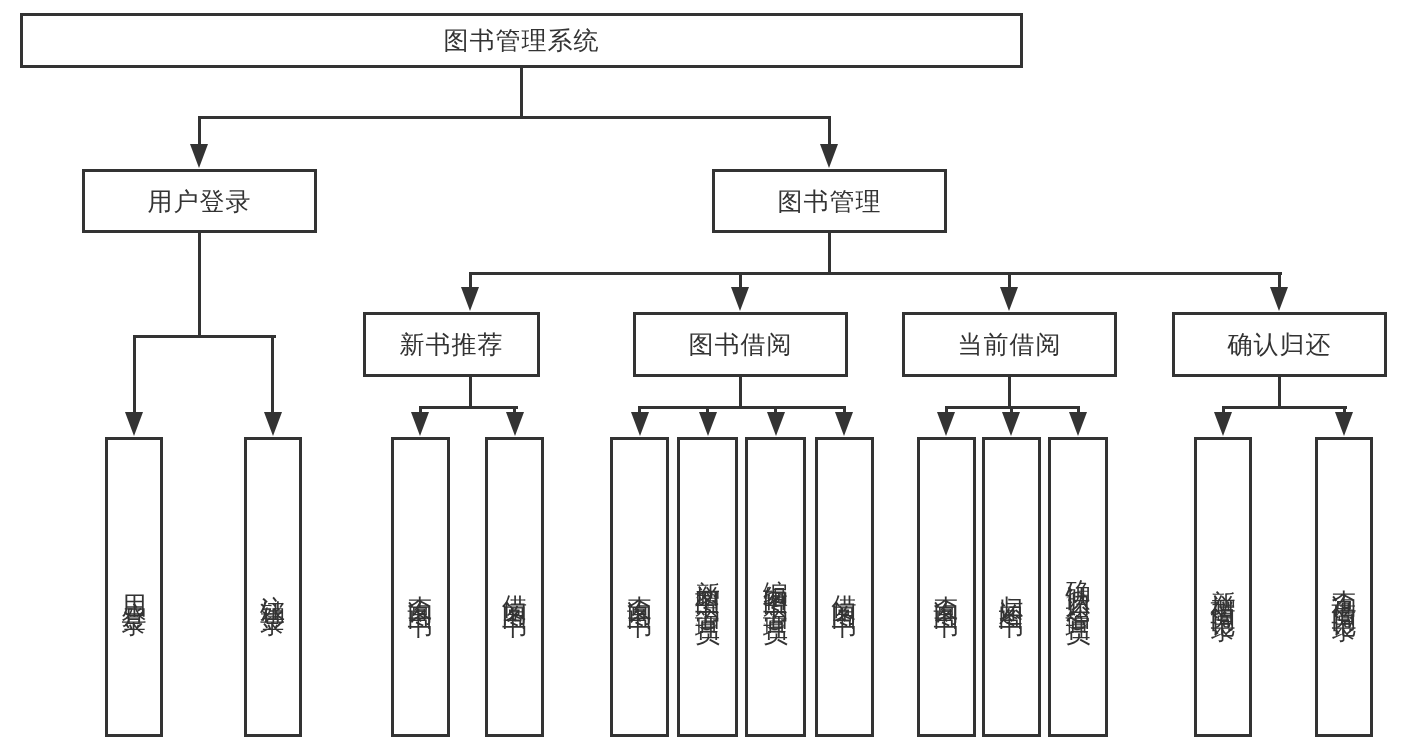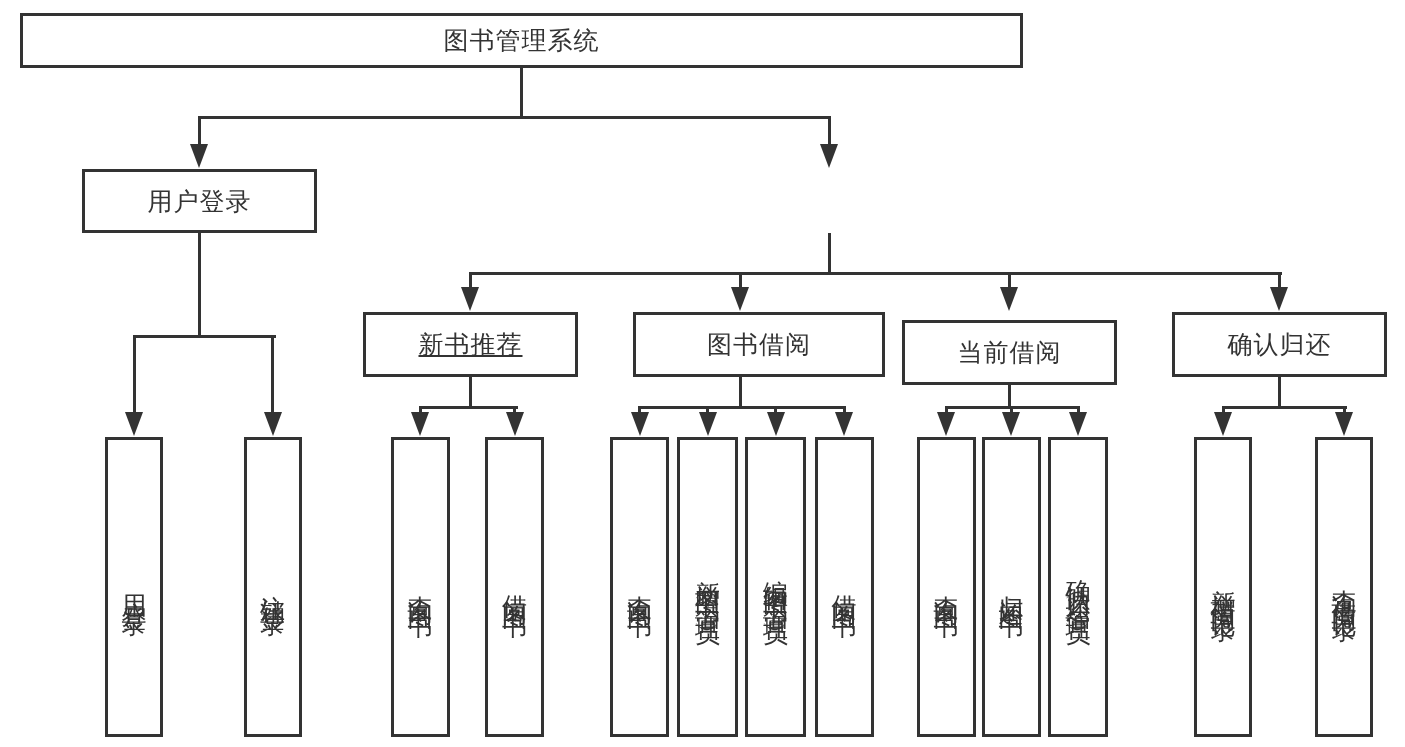--- a/index.html
+++ b/index.html
@@ -63,46 +63,49 @@
   <div class="vl" style="left:521px; top:68px; height:49px;"></div>
   <div class="hl" style="left:197.5px; top:117px; width:633px;"></div>
   <div class="vl" style="left:199px; top:117px; height:29px;"></div>
   <div class="arw" style="left:199px; top:144px;"></div>
   <div class="vl" style="left:829px; top:117px; height:29px;"></div>
   <div class="arw" style="left:829px; top:144px;"></div>
 
   <div class="node hnode" style="left:82px; top:169px; width:235px; height:64px;">
     <span>用户登录</span>
   </div>
+  <div class="node hnode" style="left:712px; top:169px; width:235px; height:64px;">
+    <span>图书管理</span>
+  </div>
 
   <div class="vl" style="left:199px; top:233px; height:104px;"></div>
   <div class="hl" style="left:132.5px; top:336px; width:143px;"></div>
   <div class="vl" style="left:134px; top:336px; height:77px;"></div>
   <div class="arw" style="left:134px; top:412px;"></div>
   <div class="vl" style="left:272.5px; top:336px; height:77px;"></div>
   <div class="arw" style="left:272.5px; top:412px;"></div>
 
   <div class="vl" style="left:829px; top:233px; height:42px;"></div>
   <div class="hl" style="left:468.5px; top:273px; width:813px;"></div>
   <div class="vl" style="left:470px; top:273px; height:16px;"></div>
   <div class="arw" style="left:470px; top:287px;"></div>
   <div class="vl" style="left:740px; top:273px; height:16px;"></div>
   <div class="arw" style="left:740px; top:287px;"></div>
   <div class="vl" style="left:1009px; top:273px; height:16px;"></div>
   <div class="arw" style="left:1009px; top:287px;"></div>
   <div class="vl" style="left:1279px; top:273px; height:16px;"></div>
   <div class="arw" style="left:1279px; top:287px;"></div>
 
-  <div class="node hnode" style="left:363px; top:312px; width:215px; height:65px;text-decoration:underline;">
+  <div class="node hnode" style="left:363px; top:312px; width:177px; height:65px;">
     <span>新书推荐</span>
   </div>
-  <div class="node hnode" style="left:633px; top:312px; width:252px; height:65px;">
+  <div class="node hnode" style="left:633px; top:312px; width:215px; height:65px;">
     <span>图书借阅</span>
   </div>
-  <div class="node hnode" style="left:902px; top:320px; width:215px; height:65px;">
+  <div class="node hnode" style="left:902px; top:312px; width:215px; height:65px;">
     <span>当前借阅</span>
   </div>
   <div class="node hnode" style="left:1172px; top:312px; width:215px; height:65px;">
     <span>确认归还</span>
   </div>
 
   <div class="vl" style="left:470px; top:377px; height:31px;"></div>
   <div class="hl" style="left:418.5px; top:407px; width:99px;"></div>
   <div class="vl" style="left:420px; top:407px; height:8px;"></div>
   <div class="arw" style="left:420px; top:412px;"></div>

